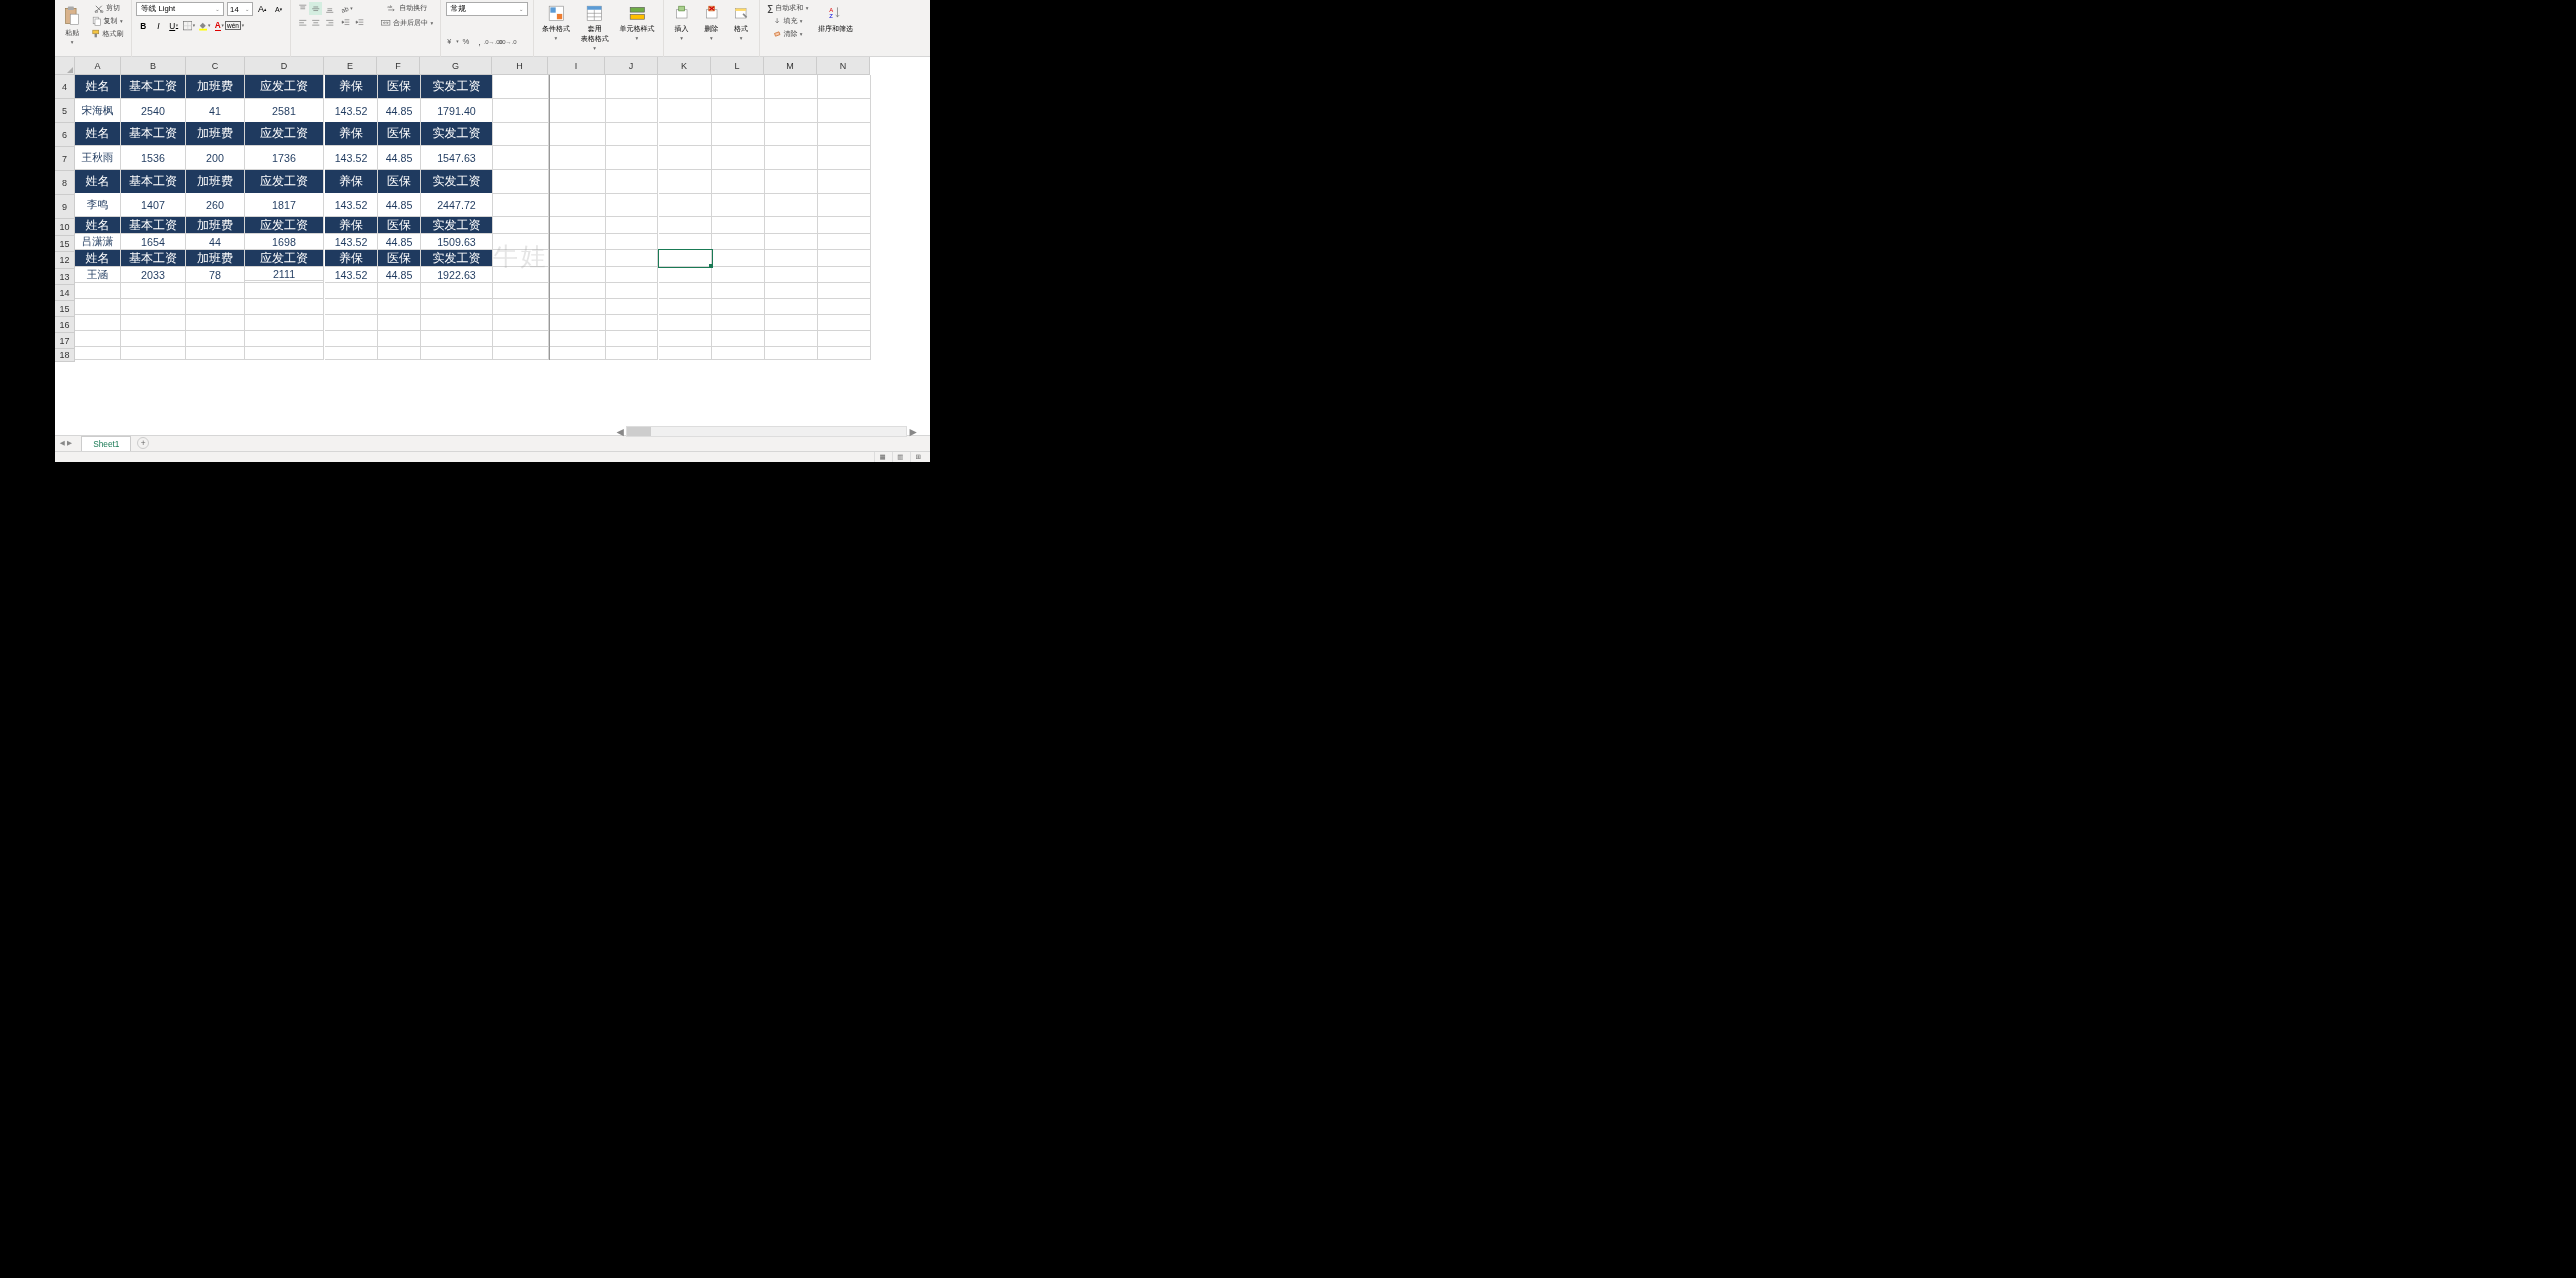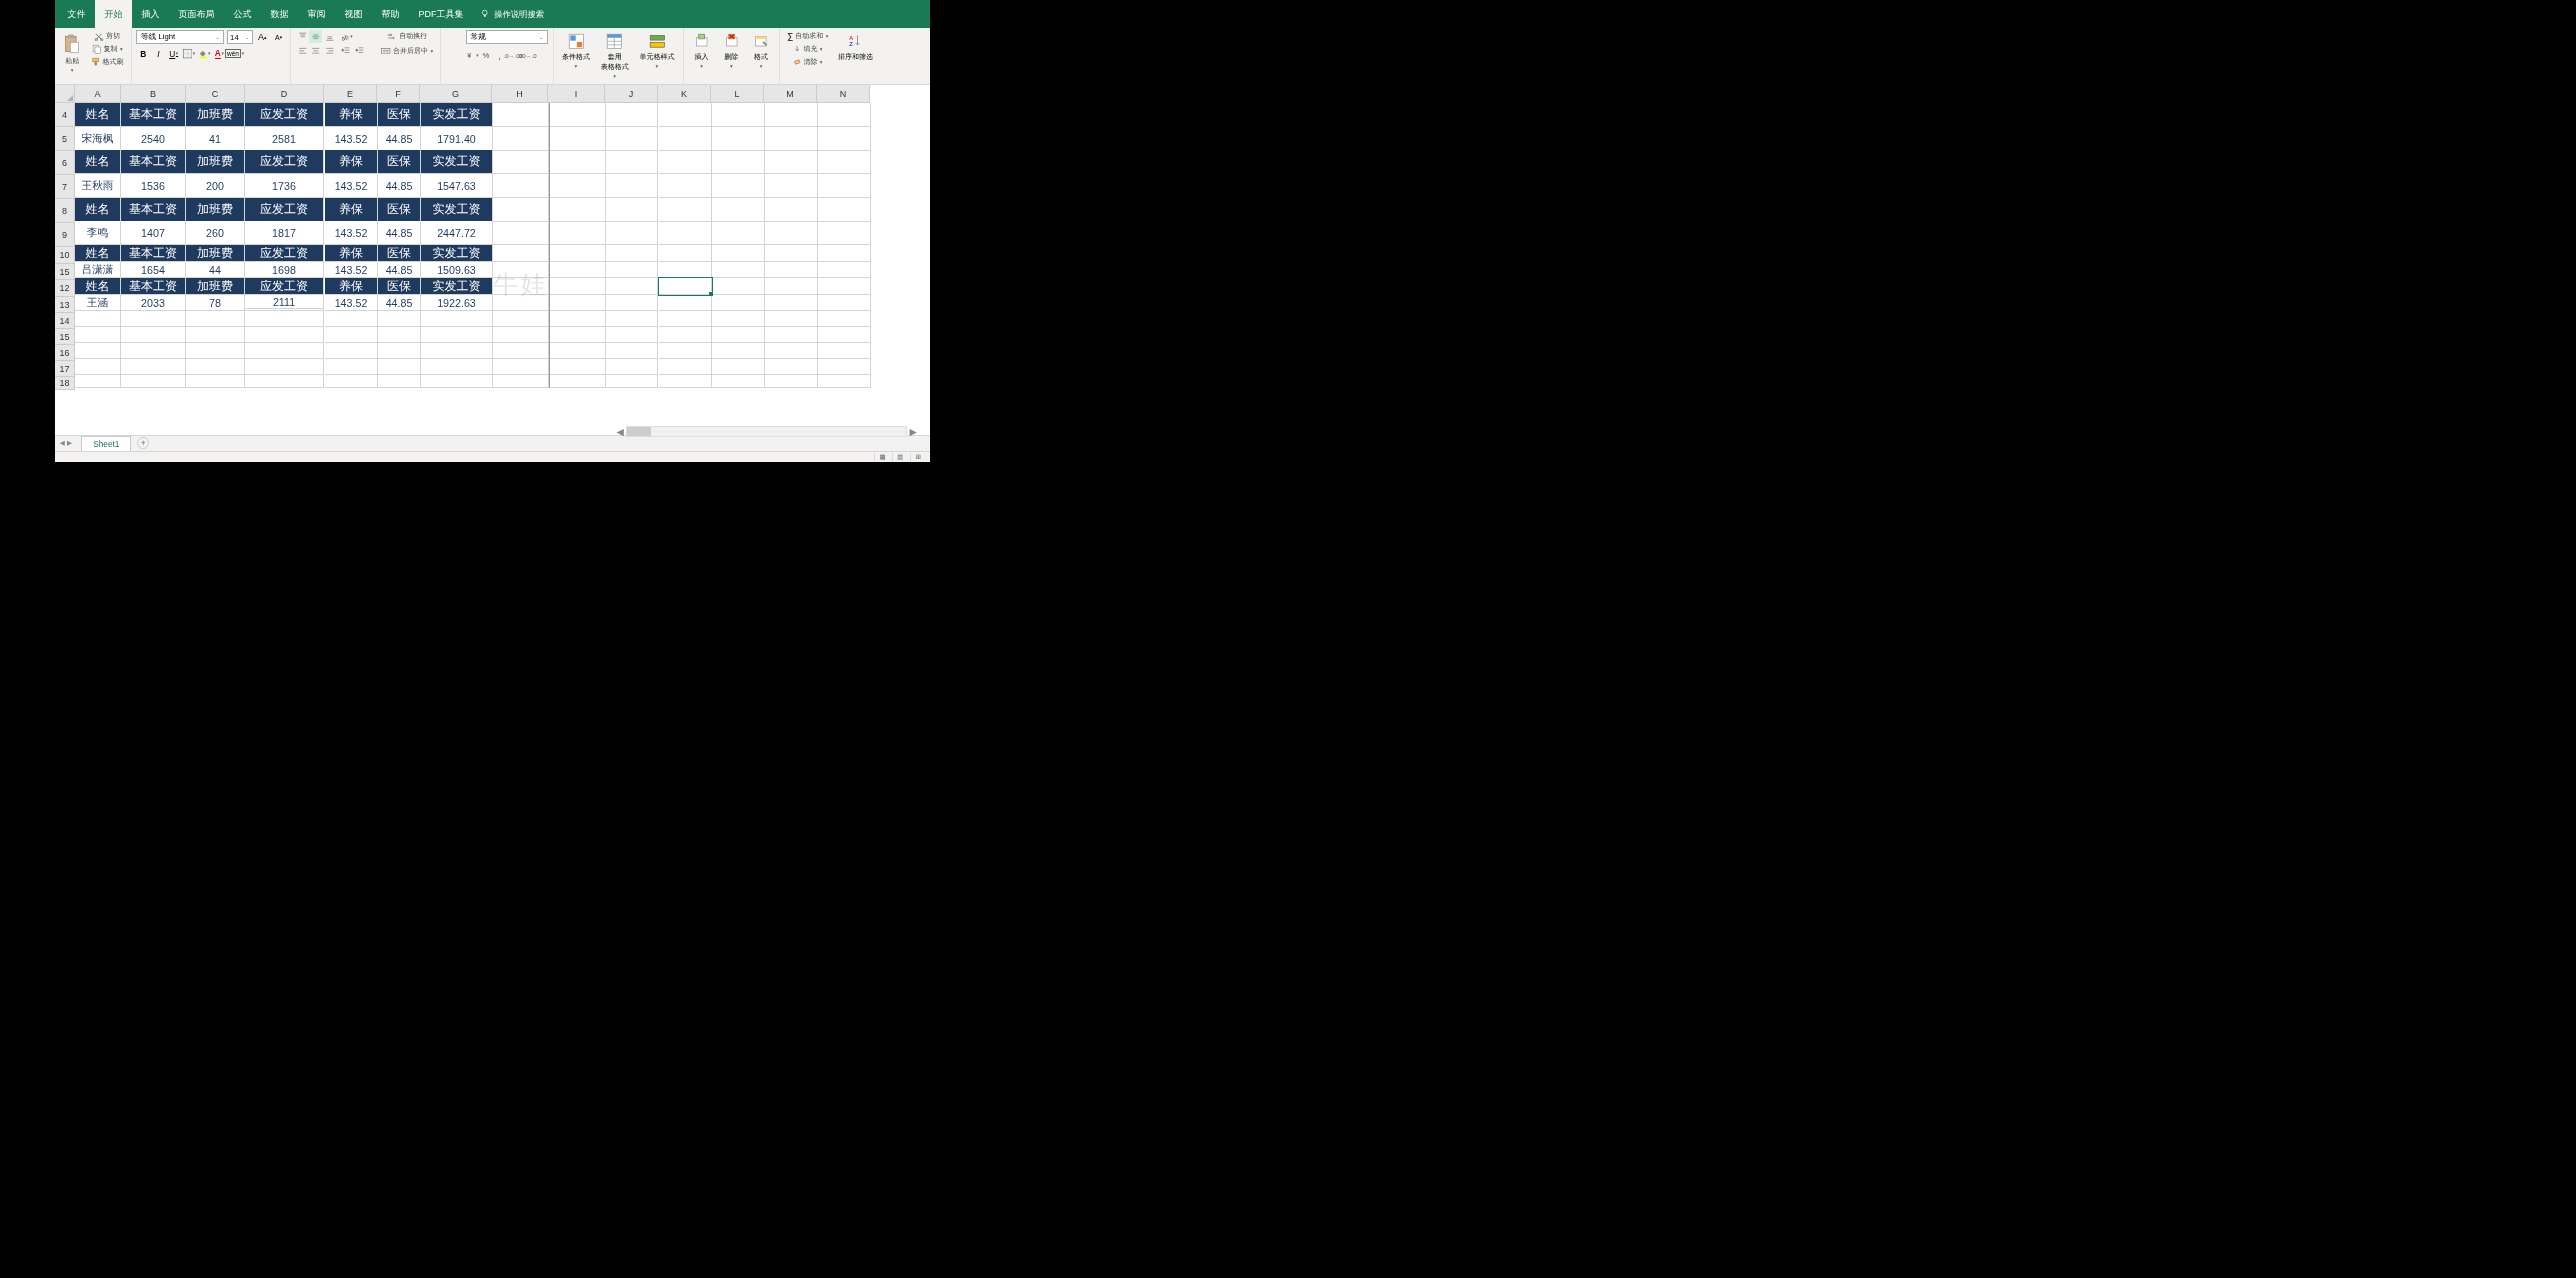--- a/index.html
+++ b/index.html
@@ -86,39 +86,20 @@
   .view-btn{width:15.4px;height:9.5px;display:flex;align-items:center;justify-content:center;font-size:6.5px;color:#666;border-left:0.6px solid #ddd;}
   
   svg{display:block;}
   .caret{font-size:5.3px;color:#666;}
 </style>
 </head>
 <body>
 
 <div class="app">
 
-  <div class="ribbon-tabs">
-    <div class="tab">文件</div>
-    <div class="tab active">开始</div>
-    <div class="tab">插入</div>
-    <div class="tab">页面布局</div>
-    <div class="tab">公式</div>
-    <div class="tab">数据</div>
-    <div class="tab">审阅</div>
-    <div class="tab">视图</div>
-    <div class="tab">帮助</div>
-    <div class="tab">PDF工具集</div>
-    <div class="help-tell">
-      <svg width="9.5" height="9.5" viewBox="0 0 16 16">
-          <circle cx="8" cy="6" r="4" fill="none" stroke="#fff" stroke-width="1.2"></circle>
-          <rect x="6.5" y="10" width="3" height="3" fill="#fff"></rect>
-        </svg>
-      <span>操作说明搜索</span>
-    </div>
-  </div>
 
   <div class="ribbon">
 
     <div class="group">
       <div class="group-content">
         <div class="paste-big btn">
           <svg width="18" height="21" viewBox="0 0 30 36">
               <rect x="4" y="4" width="18" height="26" fill="#d9b38c" stroke="#8a6d3b"></rect>
               <rect x="8" y="1" width="10" height="6" rx="1" fill="#aaa"></rect>
               <rect x="12" y="14" width="14" height="18" fill="#fff" stroke="#888"></rect>
@@ -309,21 +290,21 @@
               </svg>
               <span>合并后居中</span>
               <span class="caret">▾</span>
             </div>
         </div>
       </div>
       <div class="group-label"><span>对齐方式</span><span class="group-launcher">⬊</span></div>
     </div>
 
     <div class="group">
-      <div class="group-content" style="flex-direction:column;gap:5px;margin-left:20px;">
+      <div class="group-content" style="flex-direction:column;gap:19px;">
         <div class="num-fmt">
             <span>常规</span>
             <span class="caret">⌄</span>
           </div>
         <div class="align-row">
           <div class="abtn">
               <svg width="9.5" height="9.5" viewBox="0 0 16 16">
                 <text x="2" y="12" font-size="12" fill="#555">¥</text>
               </svg>
               <span class="dd">▾</span>

